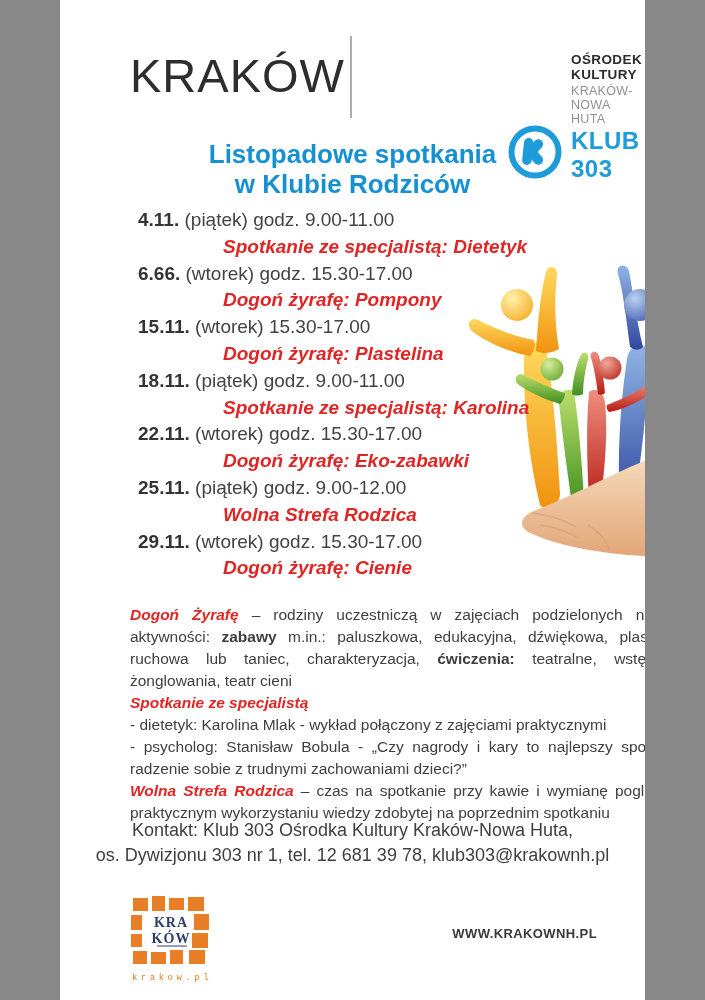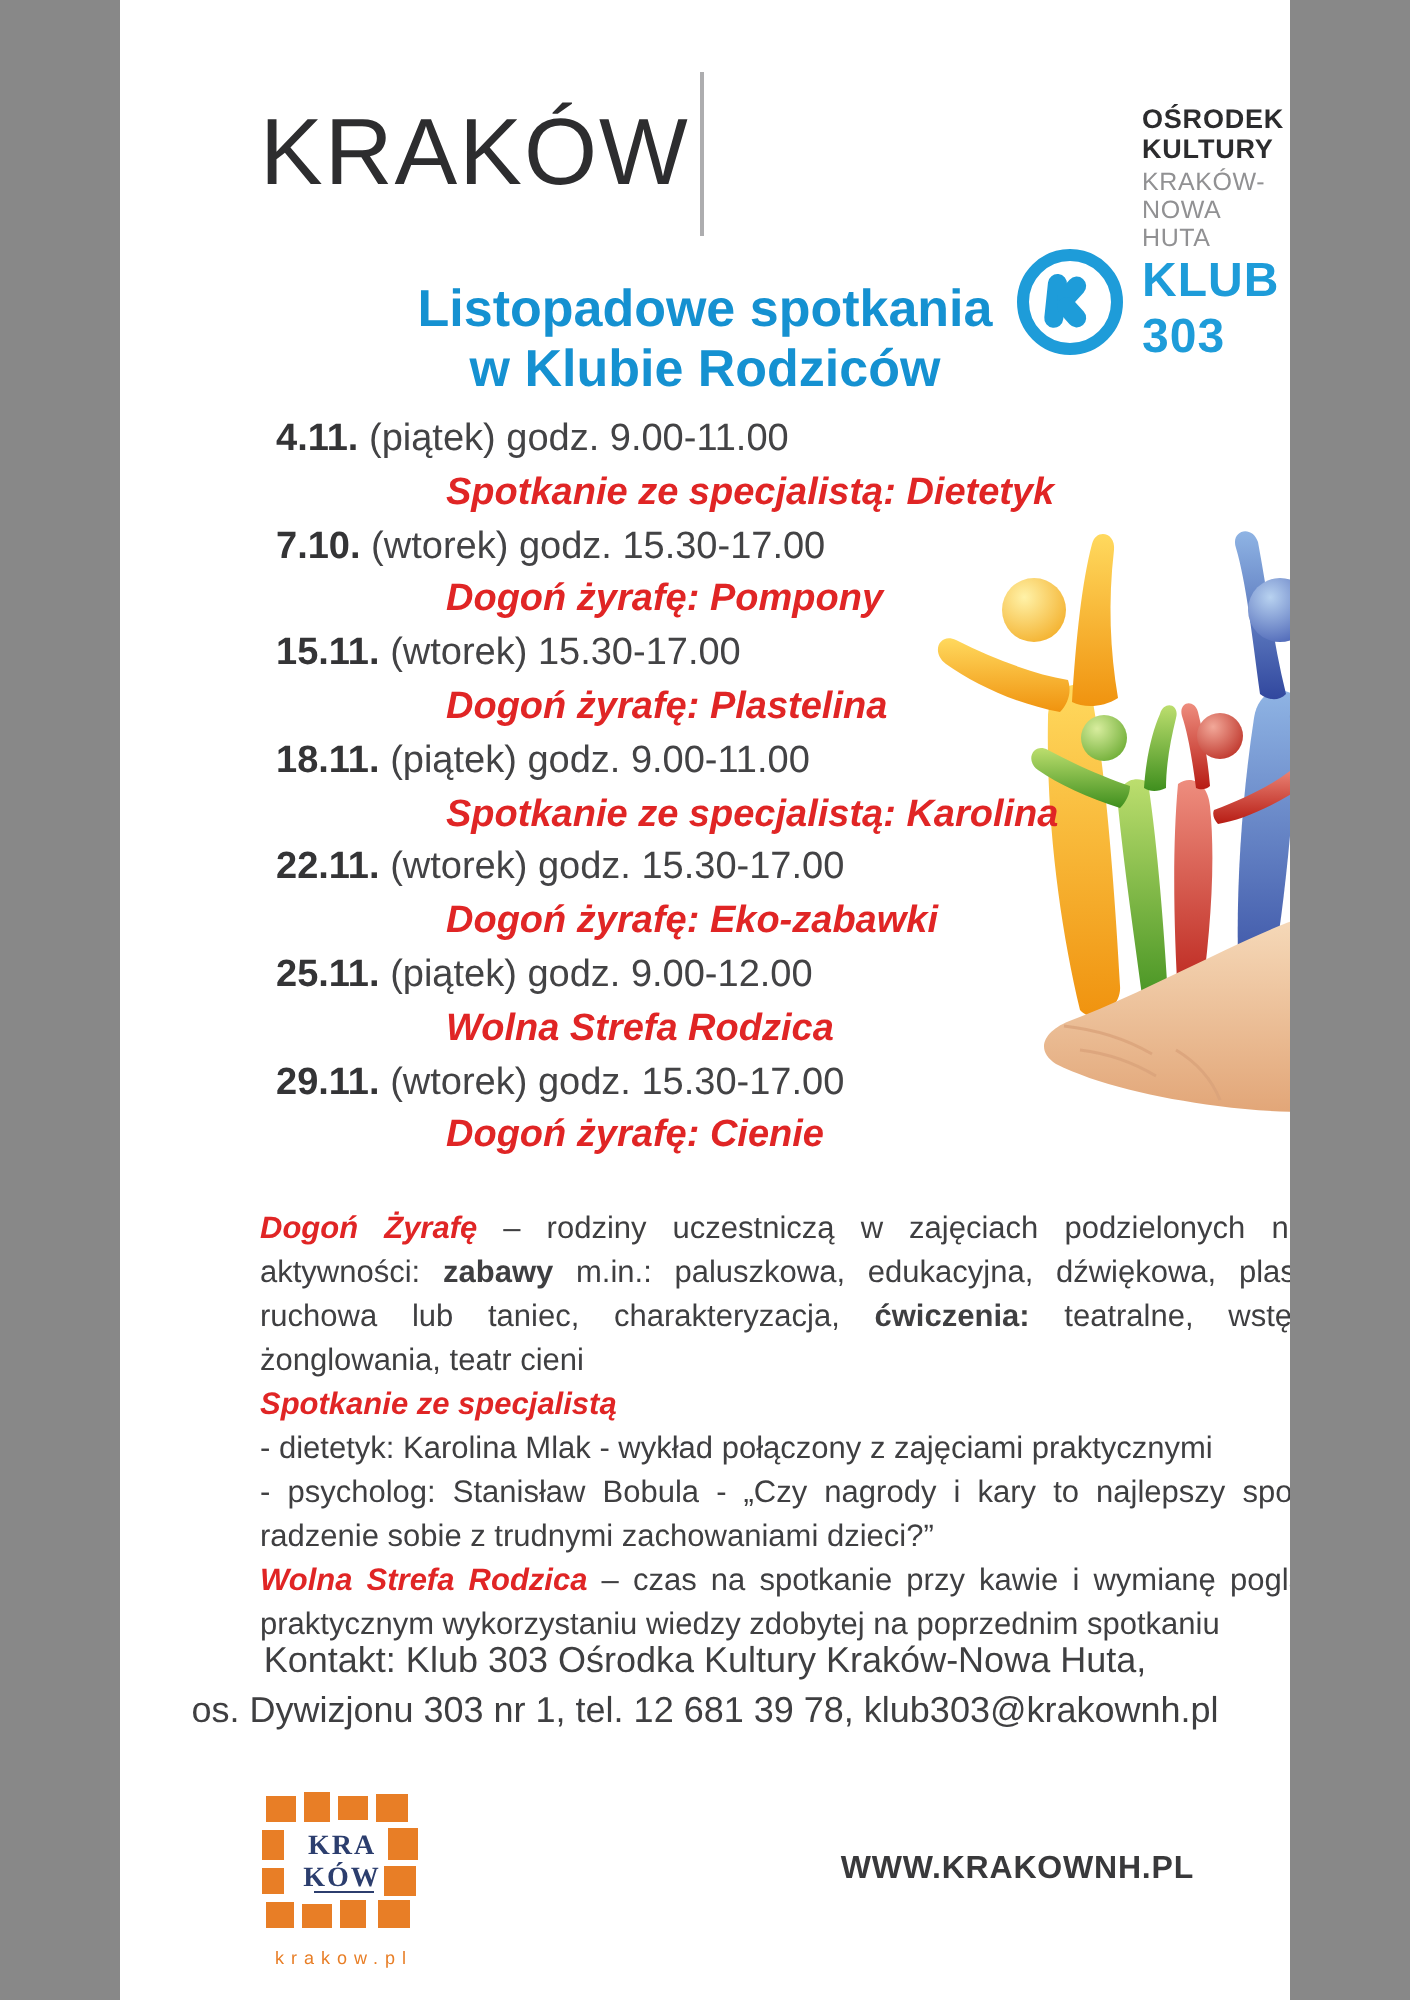--- a/index.html
+++ b/index.html
@@ -37,22 +37,22 @@
   .term{color:#e02525;font-weight:bold;font-style:italic;}
   .desc b{font-weight:bold;}
 
   
   .contact{position:absolute;left:0;right:0;top:818px;text-align:center;
            font-size:18px;line-height:24.5px;color:#3f3f41;}
 
   
   .footer-logo{position:absolute;left:70px;top:895px;width:84px;text-align:center;}
   .logo-caption{font-size:9px;color:#e87e26;letter-spacing:3.5px;margin-top:2px;
-                font-family:Liberation Sans, sans-serif;}
-  .website{position:absolute;right:48px;top:926px;font-size:16px;font-weight:bold;
+                font-family:Liberation Mono, monospace;}
+  .website{position:absolute;right:48px;top:926px;font-size:13px;font-weight:bold;
            color:#39393b;letter-spacing:.4px;}
 </style>
 </head>
 <body>
 
 <div class="page">
 
   <div class="wordmark">KRAKÓW</div>
   <div class="header-divider"></div>
 
@@ -151,21 +151,21 @@
       </g>
     </svg>
   </div>
 
   <ul class="schedule">
     <li class="sched-item">
       <div class="date-line"><strong>4.11.</strong> <span>(piątek) godz. 9.00-11.00</span></div>
       <div class="event-line">Spotkanie ze specjalistą: Dietetyk</div>
     </li>
     <li class="sched-item">
-      <div class="date-line"><strong>7.10.</strong> <span>(wtorek) godz. 15.30-17.00</span></div>
+      <div class="date-line"><strong>6.66.</strong> <span>(wtorek) godz. 15.30-17.00</span></div>
       <div class="event-line">Dogoń żyrafę: Pompony</div>
     </li>
     <li class="sched-item">
       <div class="date-line"><strong>15.11.</strong> <span>(wtorek) 15.30-17.00</span></div>
       <div class="event-line">Dogoń żyrafę: Plastelina</div>
     </li>
     <li class="sched-item">
       <div class="date-line"><strong>18.11.</strong> <span>(piątek) godz. 9.00-11.00</span></div>
       <div class="event-line">Spotkanie ze specjalistą: Karolina</div>
     </li>

